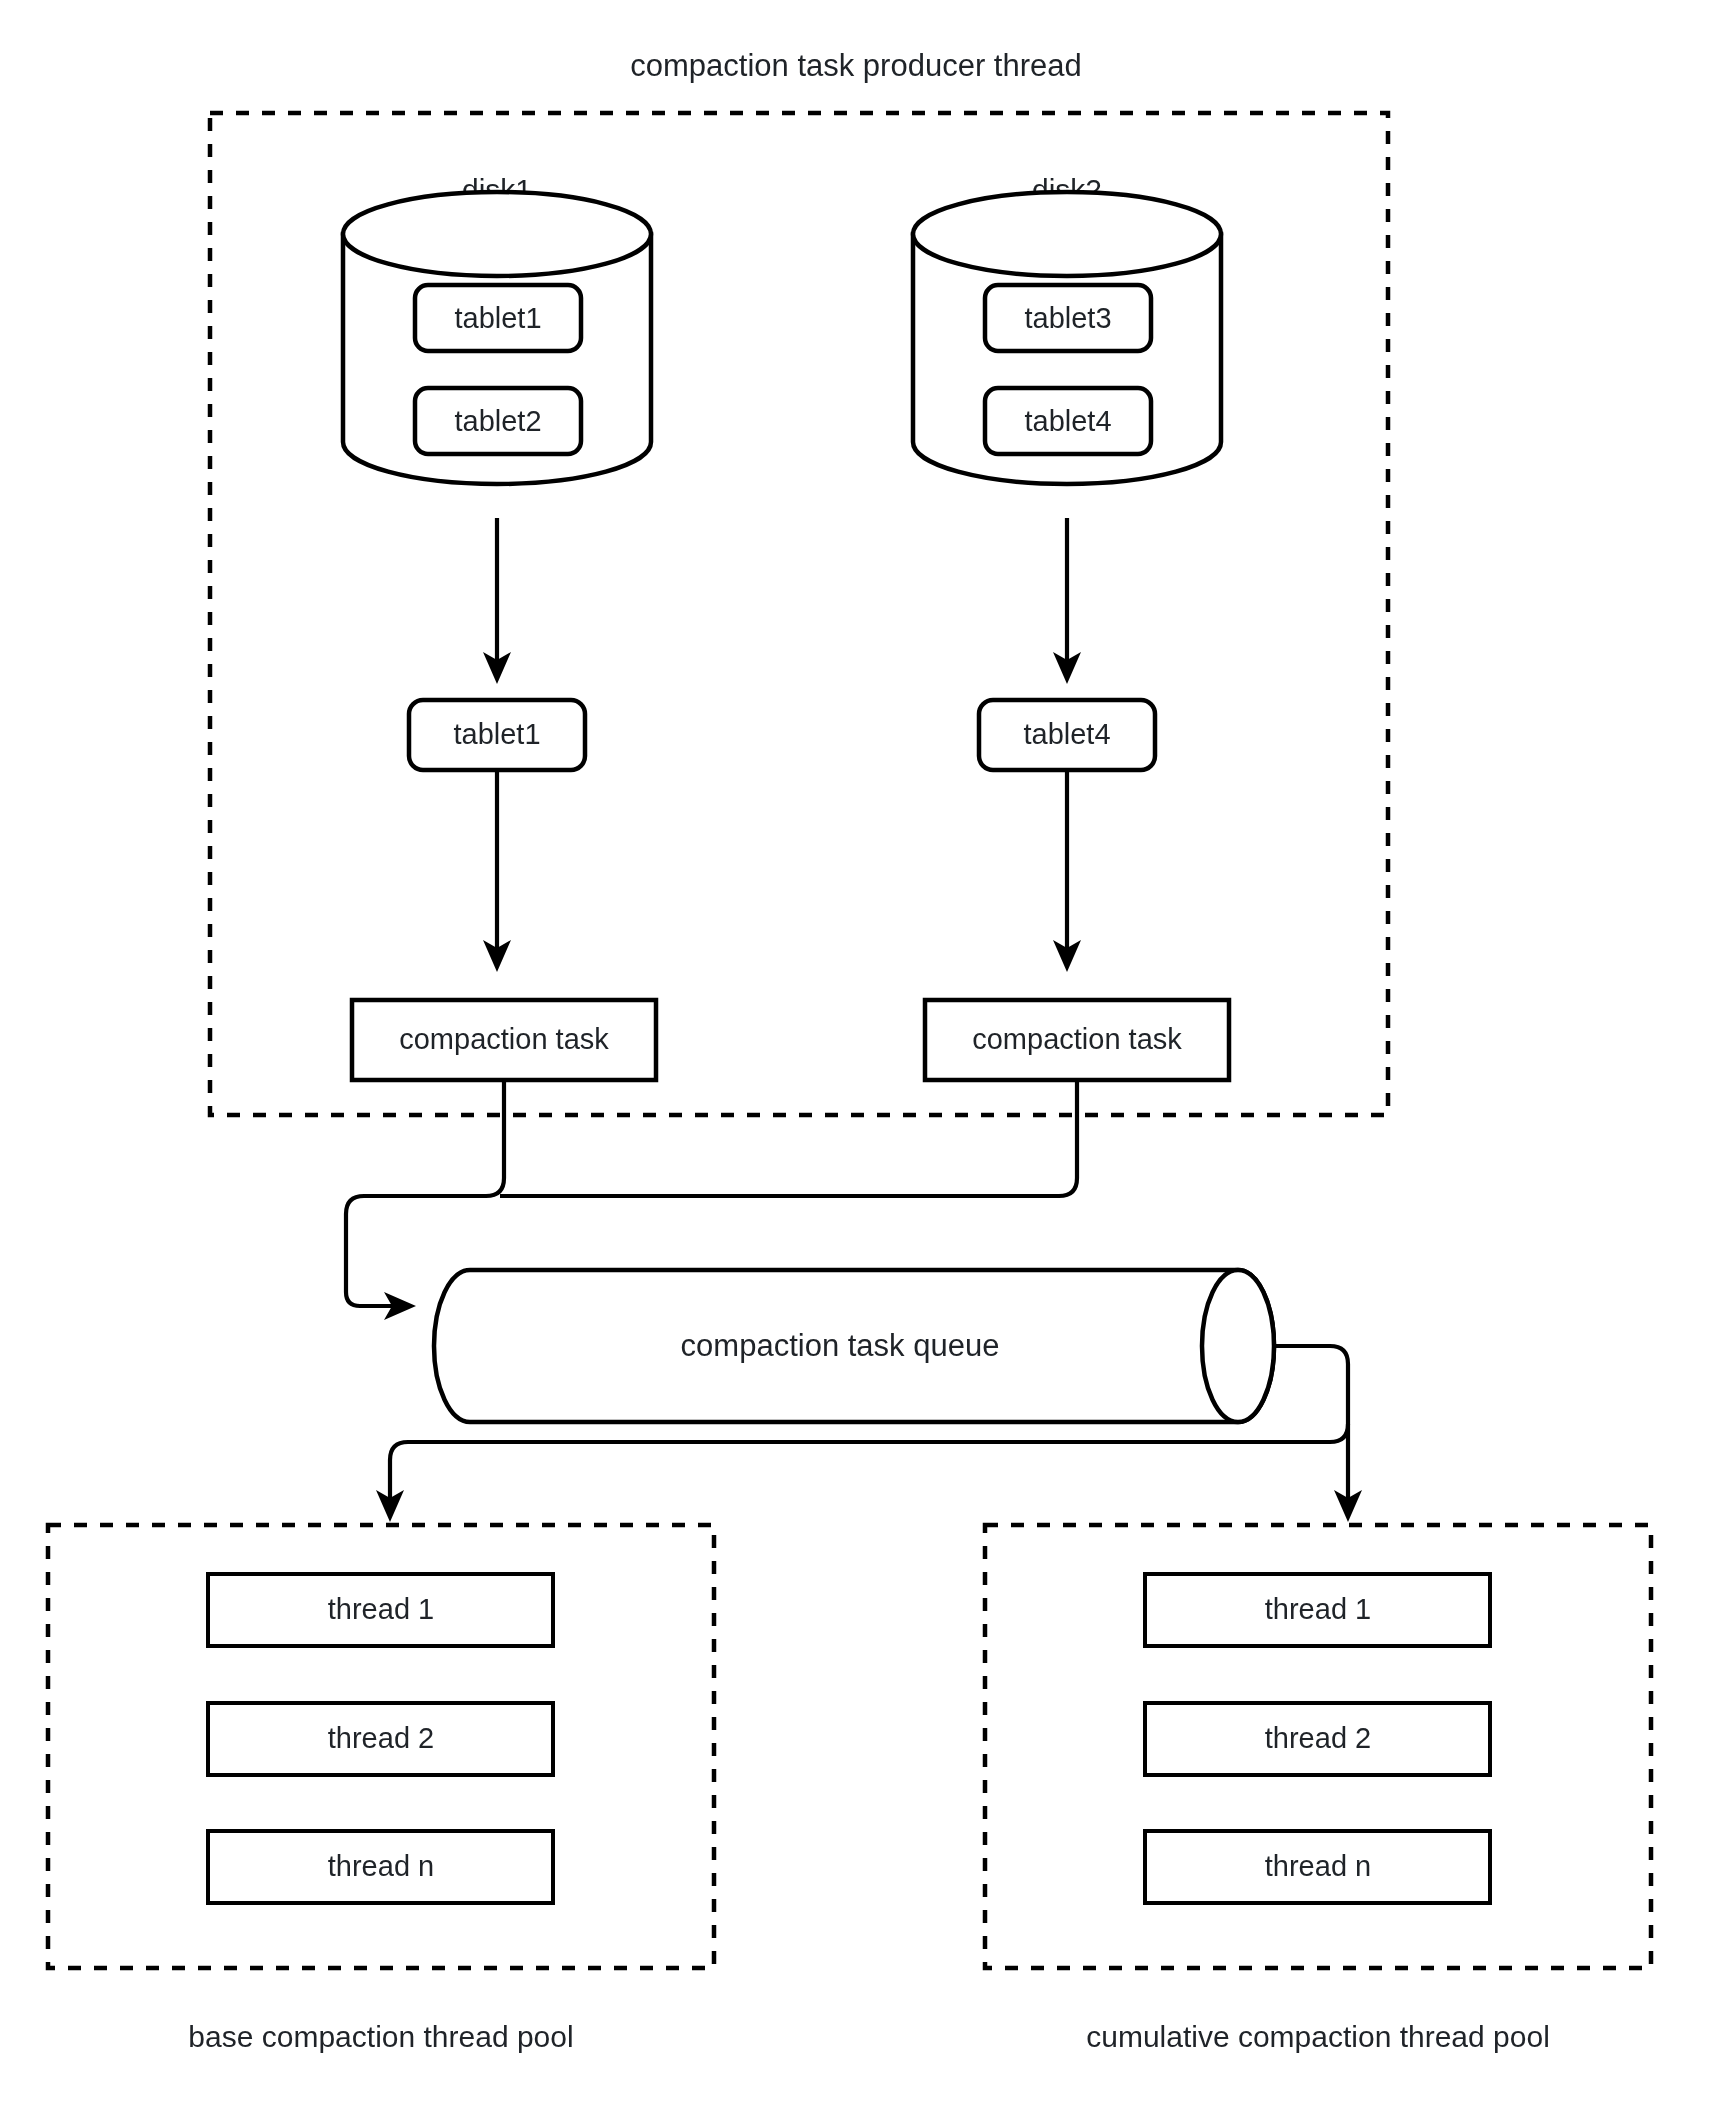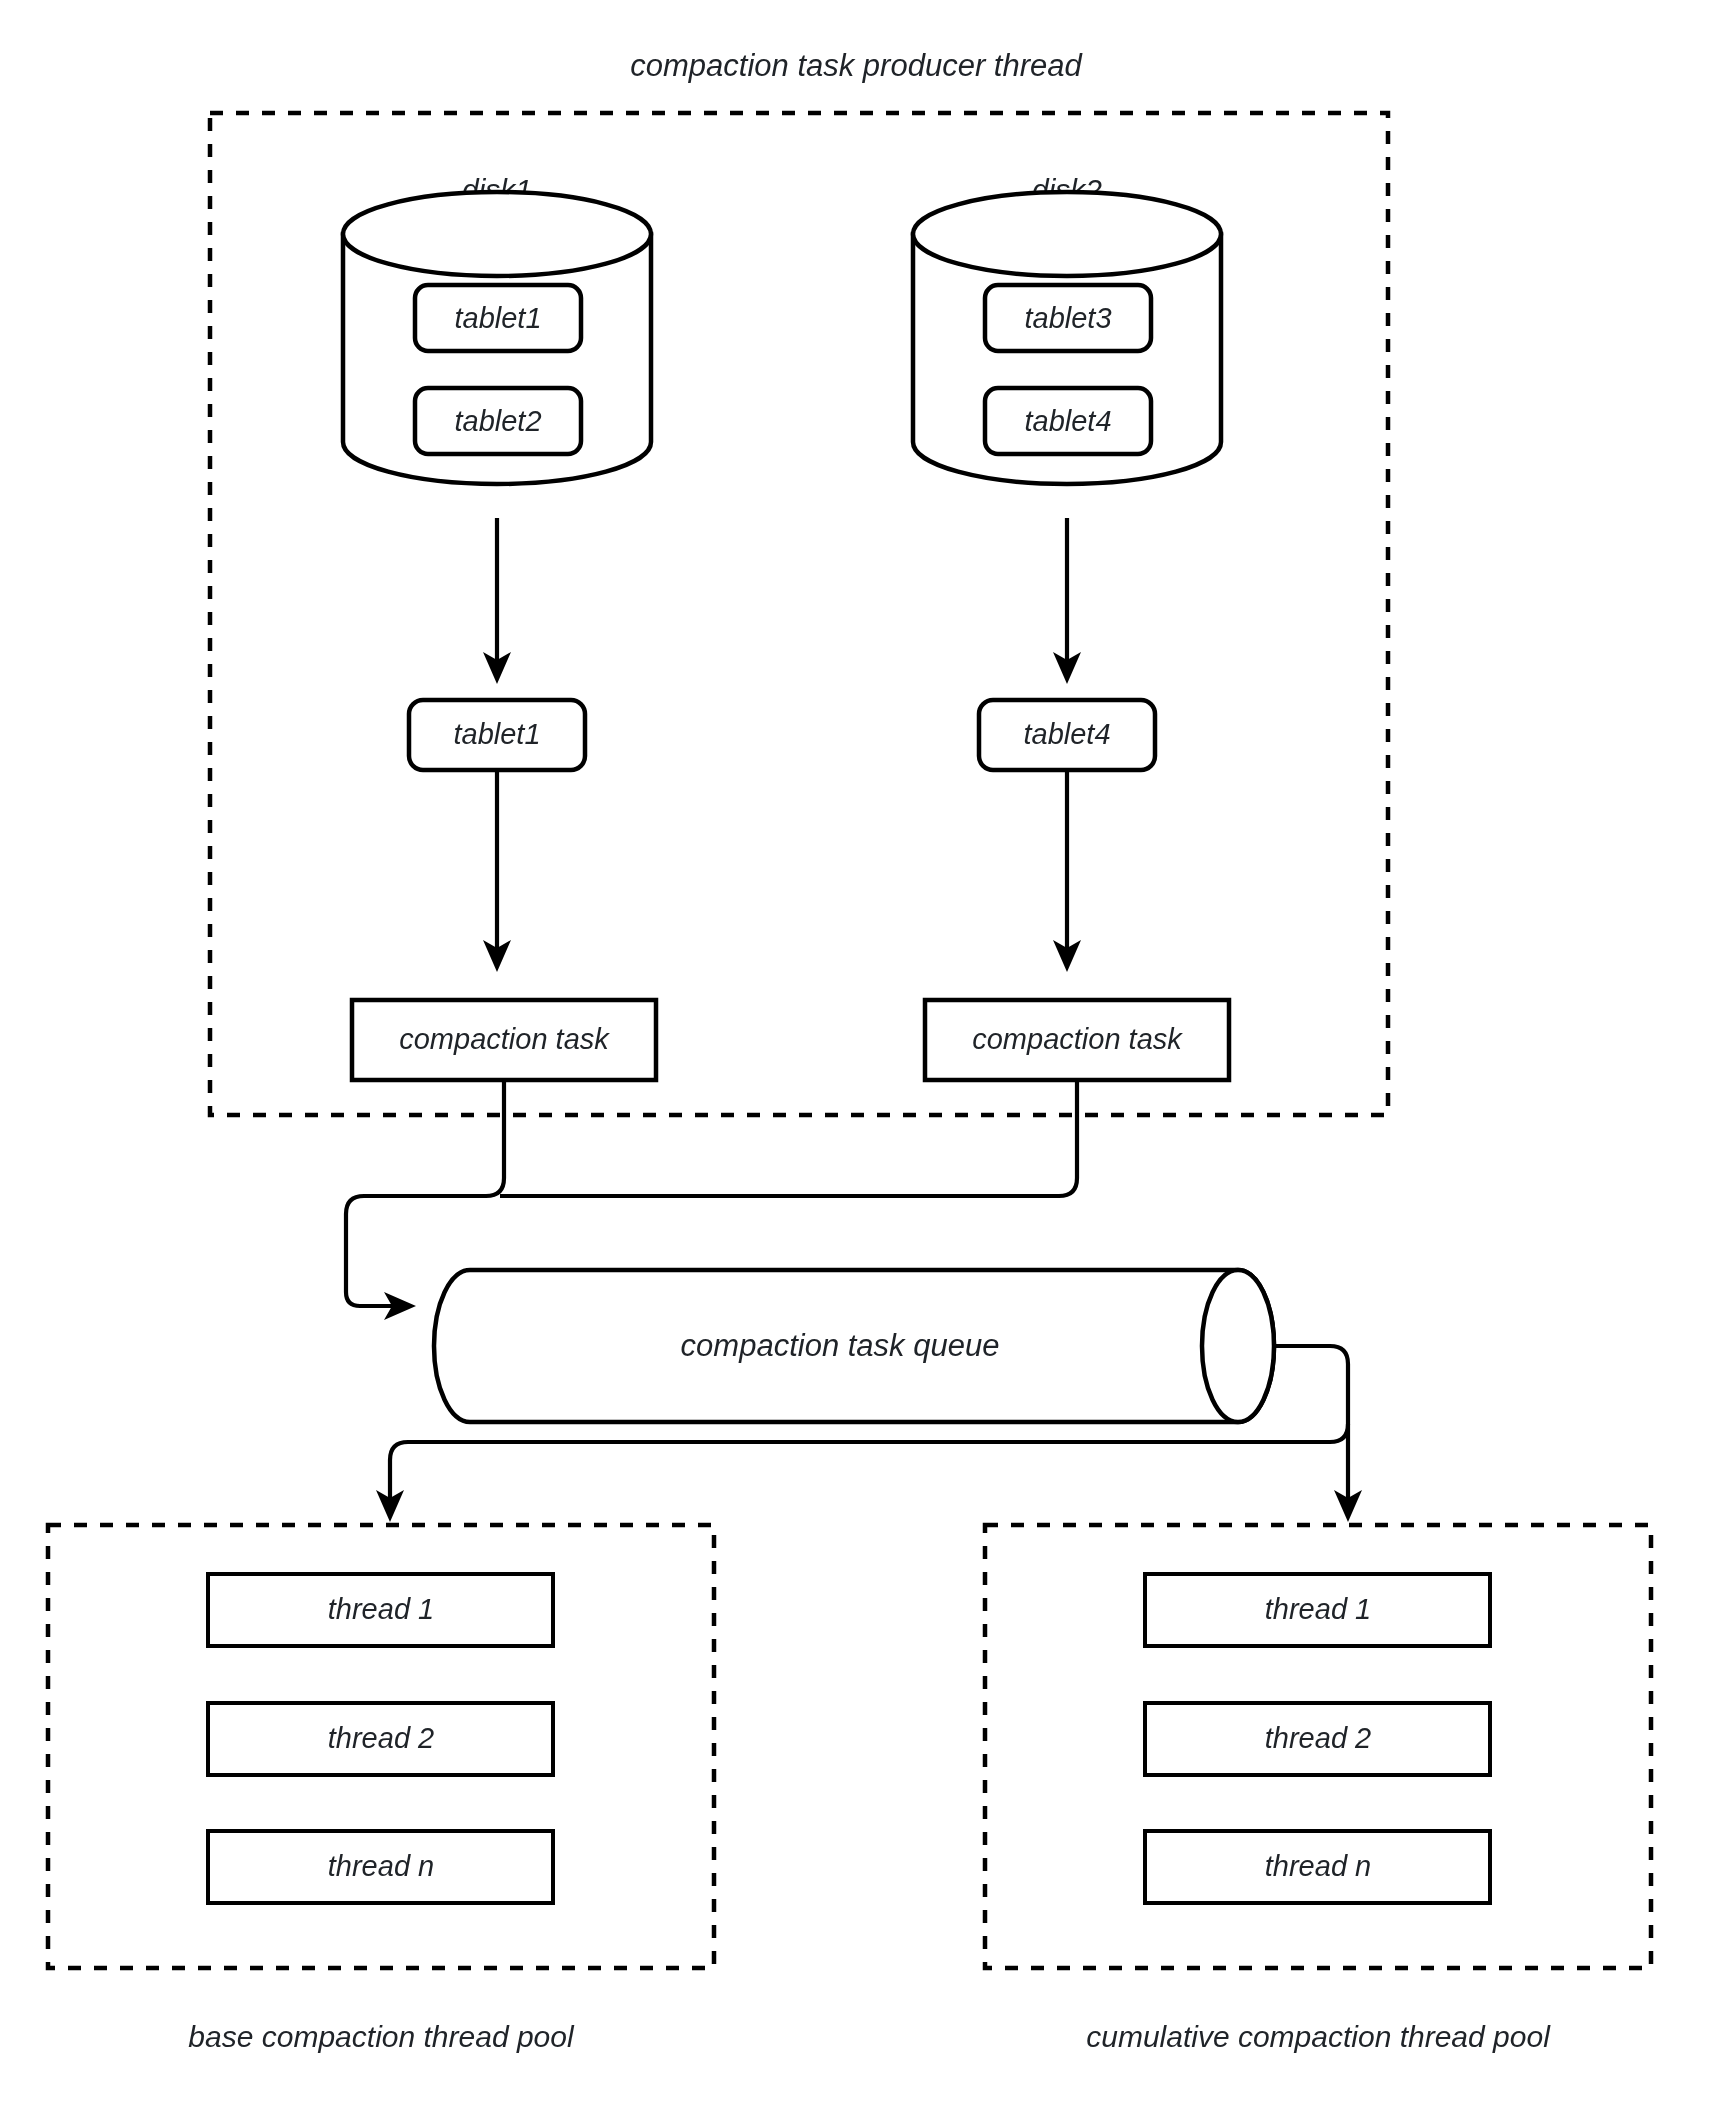--- a/index.html
+++ b/index.html
@@ -11,21 +11,20 @@
   body {
     font-family: "Liberation Sans", "DejaVu Sans", sans-serif;
     color: #1f2328;
   }
   #diagram-root {
     position: relative;
     width: 1712px;
     height: 2118px;
     background: #ffffff;
     overflow: hidden;
-    font-style: italic;
   }
   svg#diagram-svg {
     position: absolute;
     top: 0;
     left: 0;
     width: 1712px;
     height: 2118px;
     display: block;
   }
   .shape-fill {

